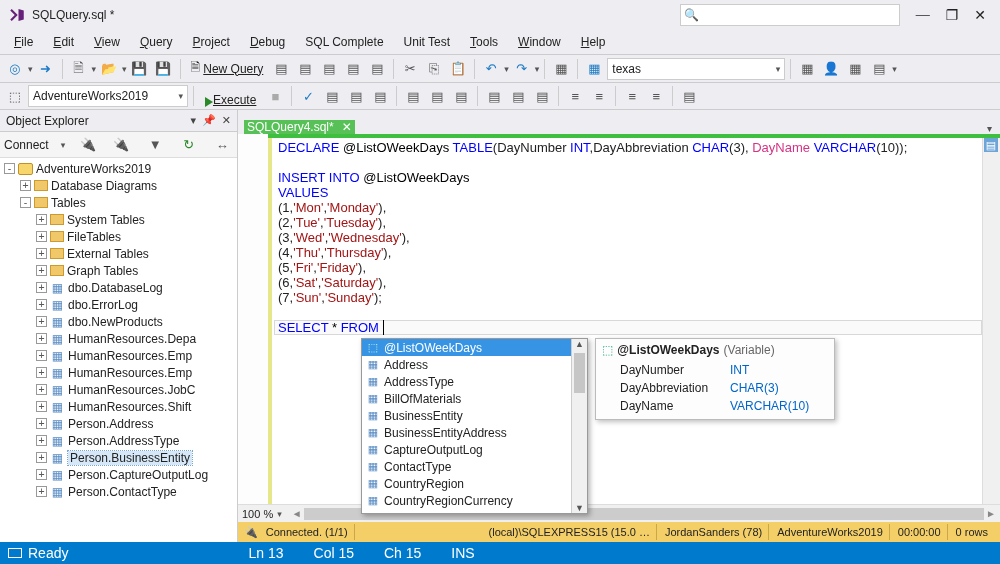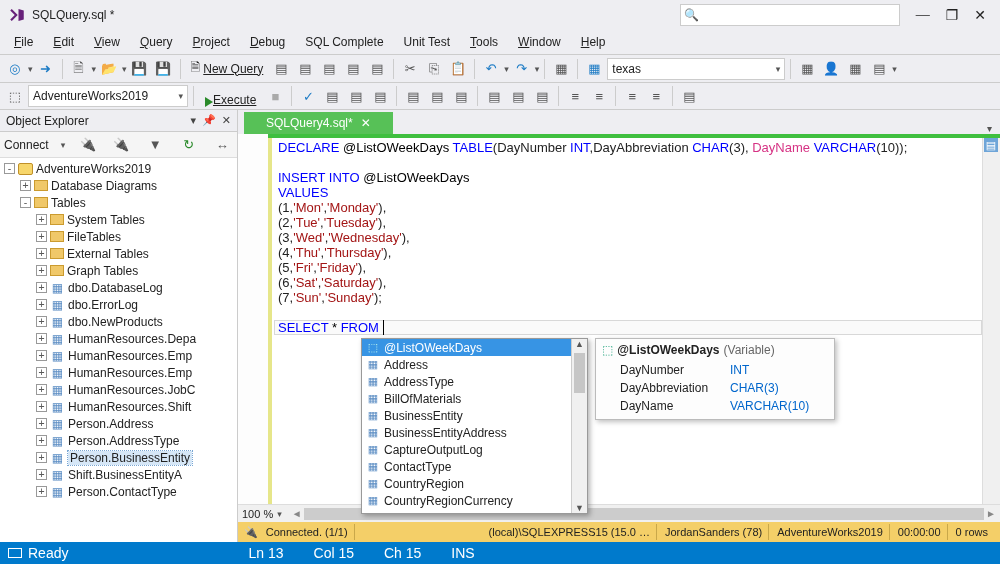--- a/index.html
+++ b/index.html
@@ -35,21 +35,21 @@
 .tree .tog { width: 11px; text-align: center; font-size: 10px; color: #595959; font-family: monospace; border: 1px solid #999; height: 11px; line-height: 9px; margin-right: 3px; }
 .tree .spacer2 { display: inline-block; }
 .tree .ico { width: 15px; height: 14px; display: inline-flex; align-items: center; justify-content: center; margin-right: 3px; }
 .tree .ico.folder { background: #f0c869; border: 1px solid #cb9b2f; width: 14px; height: 11px; }
 .tree .ico.db { background: #f7d66b; border-radius: 2px; border: 1px solid #c09029; height: 12px; }
 .tree .ico.tbl::before { content: "▦"; font-size: 12px; color: #5a8cc3; }
 .tree .txt.sel { background: #d6e7f7; outline: 1px dotted #7aa7d4; padding: 0 2px; }
 
 .editor { flex: 1; display: flex; flex-direction: column; background: #fff; }
 .tabstrip { height: 24px; background: #eeeef2; display: flex; align-items: flex-end; padding-left: 6px; }
-.tab { height: 22px; background: #57c157; color: #fff; display: flex; align-items: center; padding: 0 22px; font-size: 12px; gap: 8px; }
+.tab { height: 14px; background: #57c157; color: #fff; display: flex; align-items: center; padding: 0 3px; font-size: 12px; gap: 8px; }
 .tab .x { font-size: 12px; }
 .tabstrip .tabdrop { margin-left: auto; padding: 0 8px; color: #555; font-size: 10px; }
 .code { flex: 1; position: relative; font-family: Consolas, monospace; font-size: 13px; line-height: 15px; }
 .gutterbar { position: absolute; left: 0; top: 0; bottom: 0; width: 30px; background: #fdfdfd; border-right: 0px; }
 .greenbar { position: absolute; left: 0; top: 0; height: 4px; width: 100%; background: #3fbf3f; }
 .leftmark { position: absolute; left: 30px; top: 4px; width: 4px; bottom: 0; background: #e6e68a; }
 .codelines { position: absolute; left: 40px; top: 6px; right: 20px; white-space: pre; }
 .kw { color: #0000ff; }
 .str { color: #a31515; }
 .var { color: #000; }
@@ -328,21 +328,21 @@
         <div class="row">
           <span class="spacer2" style="width:36px"></span>
           <span class="tog">+</span>
           <span class="ico tbl"></span>
           <span class="txt sel">Person.BusinessEntity</span>
         </div>
         <div class="row">
           <span class="spacer2" style="width:36px"></span>
           <span class="tog">+</span>
           <span class="ico tbl"></span>
-          <span class="txt">Shift.BusinessEntityA</span>
+          <span class="txt">Person.CaptureOutputLog</span>
         </div>
         <div class="row">
           <span class="spacer2" style="width:36px"></span>
           <span class="tog">+</span>
           <span class="ico tbl"></span>
           <span class="txt">Person.ContactType</span>
         </div>
       </div>
   </div>
 

